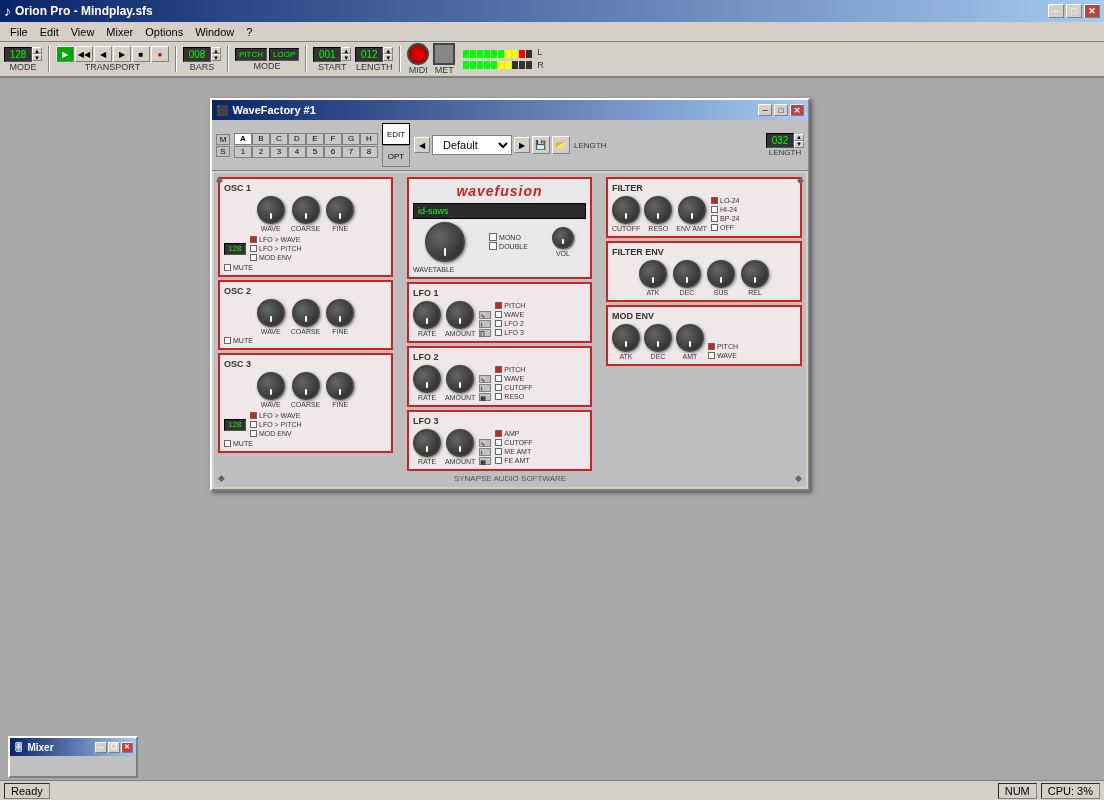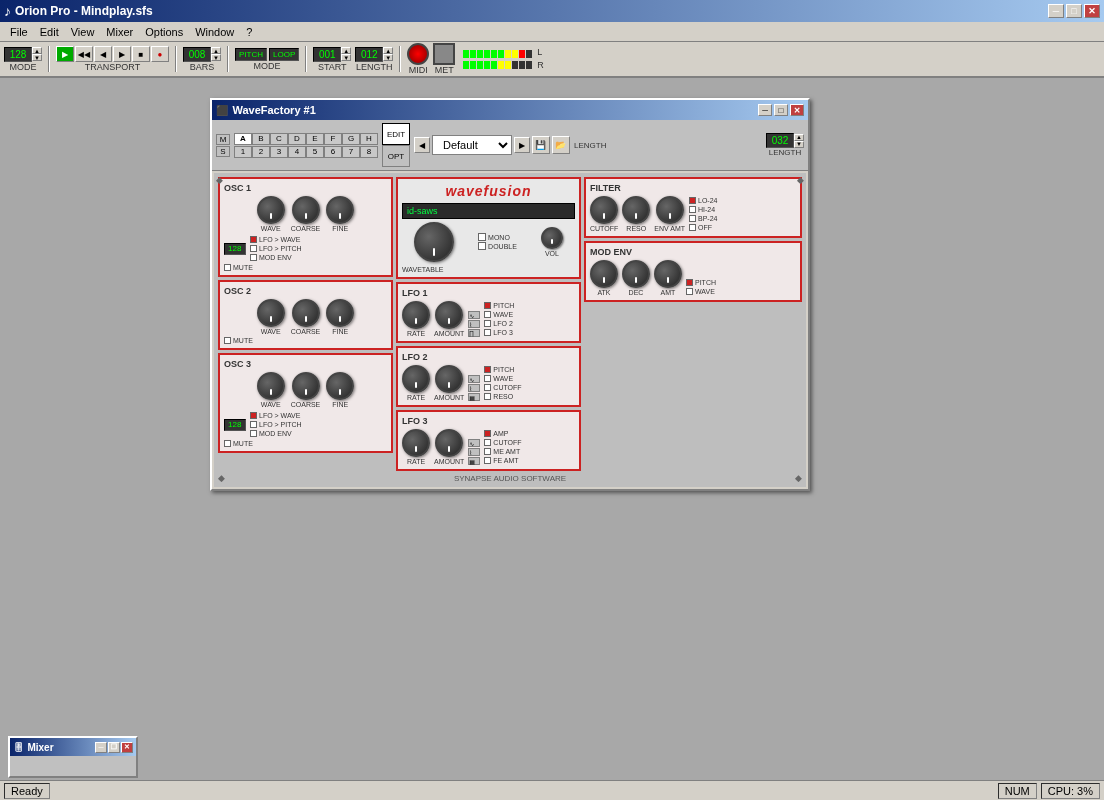--- a/index.html
+++ b/index.html
@@ -479,21 +479,21 @@
       height: 26px;
       border-left: 1px solid #808080;
       border-right: 1px solid #fff;
       margin: 0 2px;
     }
 
     .grid-layout {
       display: grid;
       grid-template-columns: 175px 185px 1fr;
       grid-template-rows: auto;
-      gap: 3px;
+      gap: 14px;
     }
 
     .left-col {
       display: flex;
       flex-direction: column;
       gap: 3px;
     }
     .mid-col {
       display: flex;
       flex-direction: column;
@@ -1047,20 +1047,49 @@
                   <span>BP-24</span>
                 </div>
                 <div class="filter-type-item">
                   <div class="mini-check"></div>
                   <span>OFF</span>
                 </div>
               </div>
             </div>
           </div>
 
+          <div class="osc-section">
+            <div class="section-title">FILTER ENV</div>
+            <div class="knob-row">
+              <div class="knob-group">
+                <div class="knob">
+                    <div class="knob-indicator"></div>
+                  </div>
+                <div class="knob-label">ATK</div>
+              </div>
+              <div class="knob-group">
+                <div class="knob">
+                    <div class="knob-indicator"></div>
+                  </div>
+                <div class="knob-label">DEC</div>
+              </div>
+              <div class="knob-group">
+                <div class="knob">
+                    <div class="knob-indicator"></div>
+                  </div>
+                <div class="knob-label">SUS</div>
+              </div>
+              <div class="knob-group">
+                <div class="knob">
+                    <div class="knob-indicator"></div>
+                  </div>
+                <div class="knob-label">REL</div>
+              </div>
+            </div>
+          </div>
 
 
           <div class="osc-section">
             <div class="section-title">MOD ENV</div>
             <div style="display:flex;align-items:flex-end;gap:4px;">
               <div class="knob-group">
                 <div class="knob">
                     <div class="knob-indicator"></div>
                   </div>
                 <div class="knob-label">ATK</div>

